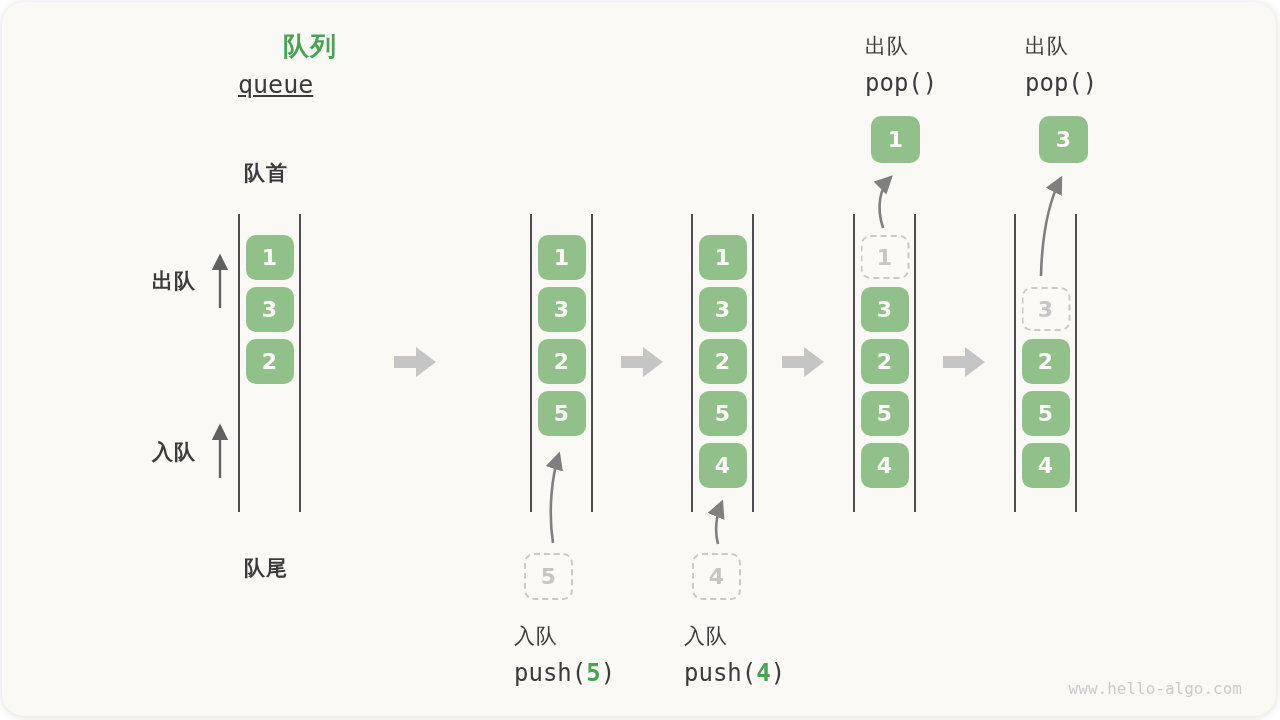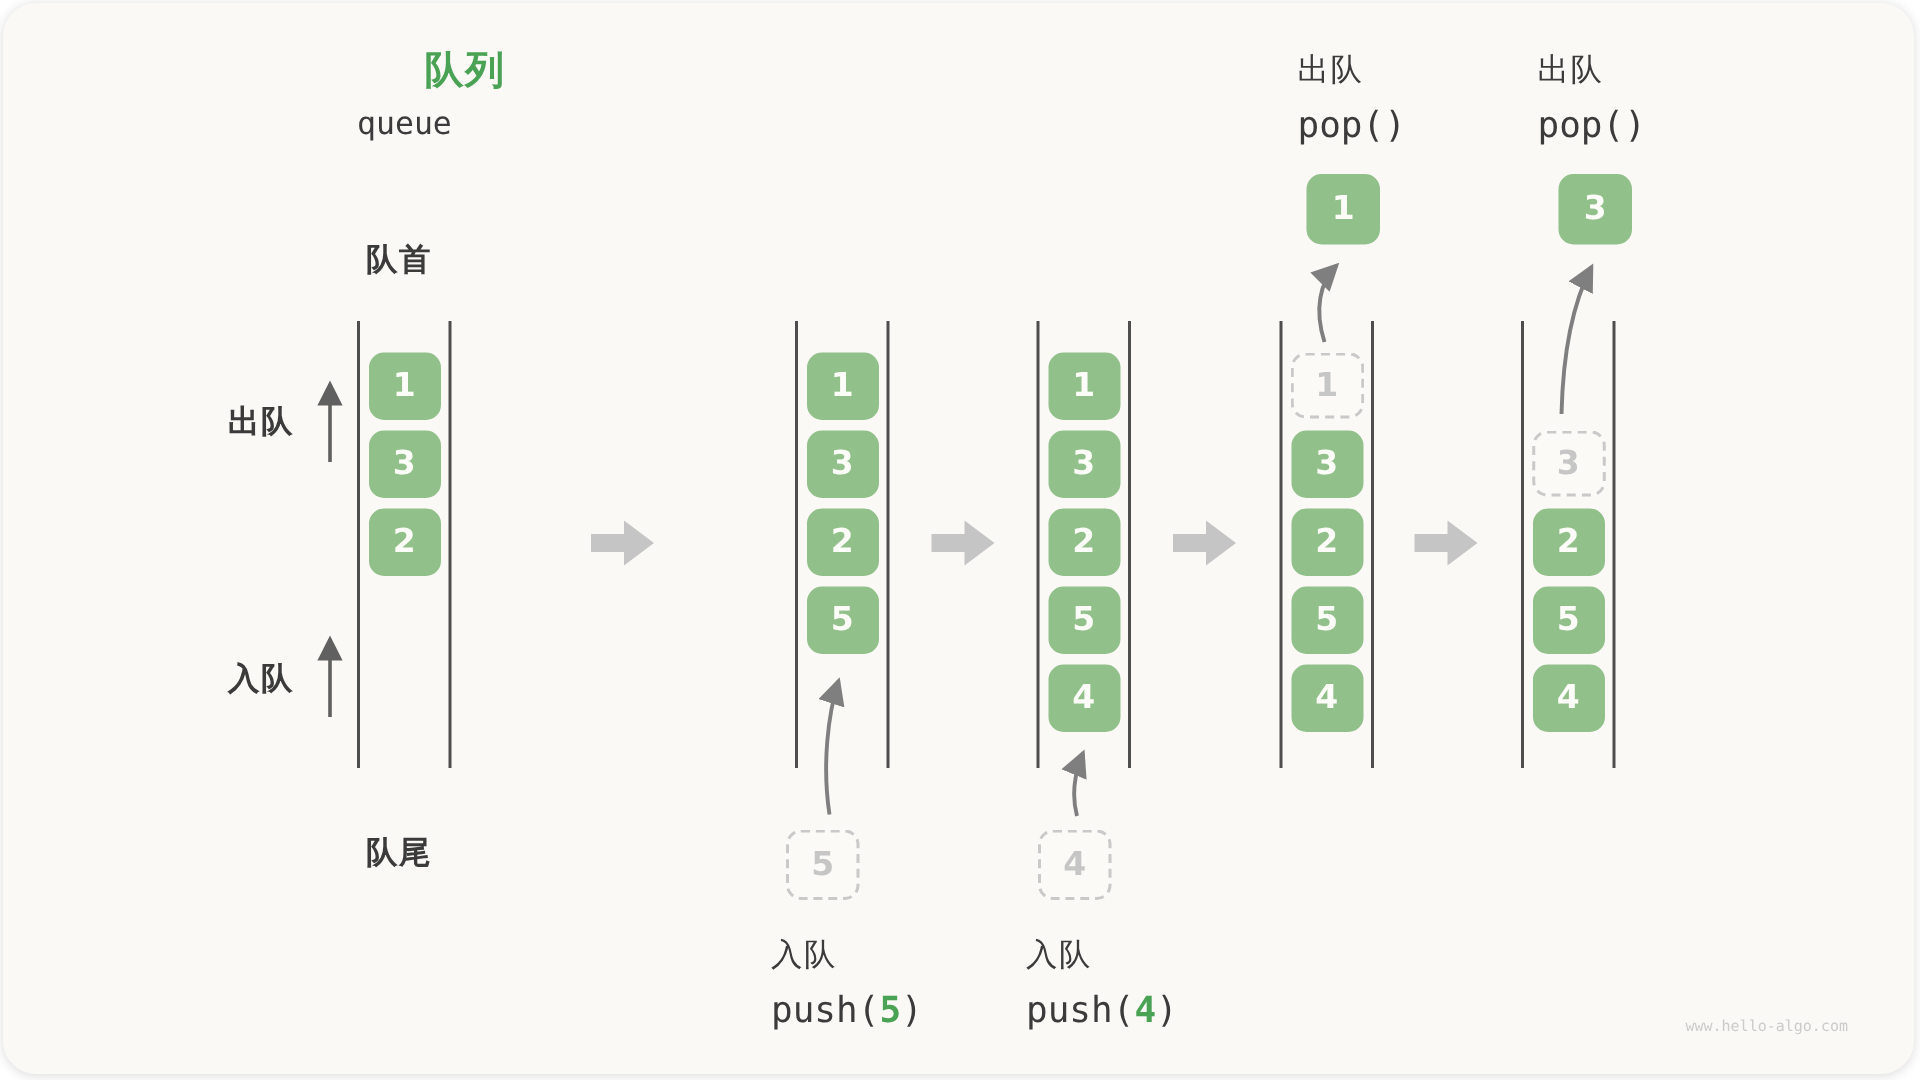--- a/index.html
+++ b/index.html
@@ -23,21 +23,21 @@
   .title-zh {
     position: absolute; left: 237px; top: 27px;
     font-size: 26px; font-weight: bold;
     color: var(--accent_green, #4AA255);
     letter-spacing: 1px;
     margin-left: 44px;
   }
   .title-en {
     position: absolute; left: 236px; top: 68px;
     font-family: "DejaVu Sans Mono", monospace;
-    font-size: 21px; color: var(--text_dark, #3B3B3B);
+    font-size: 25px; color: var(--text_dark, #3B3B3B); text-decoration: underline;
   }
   .side-label {
     position: absolute;
     font-size: 21px; font-weight: bold;
     color: var(--text_dark, #3B3B3B);
     letter-spacing: 1px;
     text-align: center;
   }
   .lbl-front   { left: 242px; top: 157px; }
   .lbl-rear    { left: 242px; top: 552px; }
@@ -124,23 +124,23 @@
   .incoming-4 { left: 690px;  top: 551px; }
 
   
   svg.overlay {
     position: absolute; left: 0; top: 0;
     width: 1280px; height: 720px;
     pointer-events: none;
   }
 
   .watermark {
-    position: absolute; right: 44px; top: 677px;
+    position: absolute; right: 34px; top: 677px;
     font-family: "DejaVu Sans Mono", monospace;
-    font-size: 10px; color: var(--watermark_gray, #CBCBCB);
+    font-size: 16px; color: var(--watermark_gray, #CBCBCB);
   }
 </style>
 </head>
 <body>
 
 <div class="card">
 
   <div class="title-zh">队列</div>
   <div class="title-en">queue</div>
 

